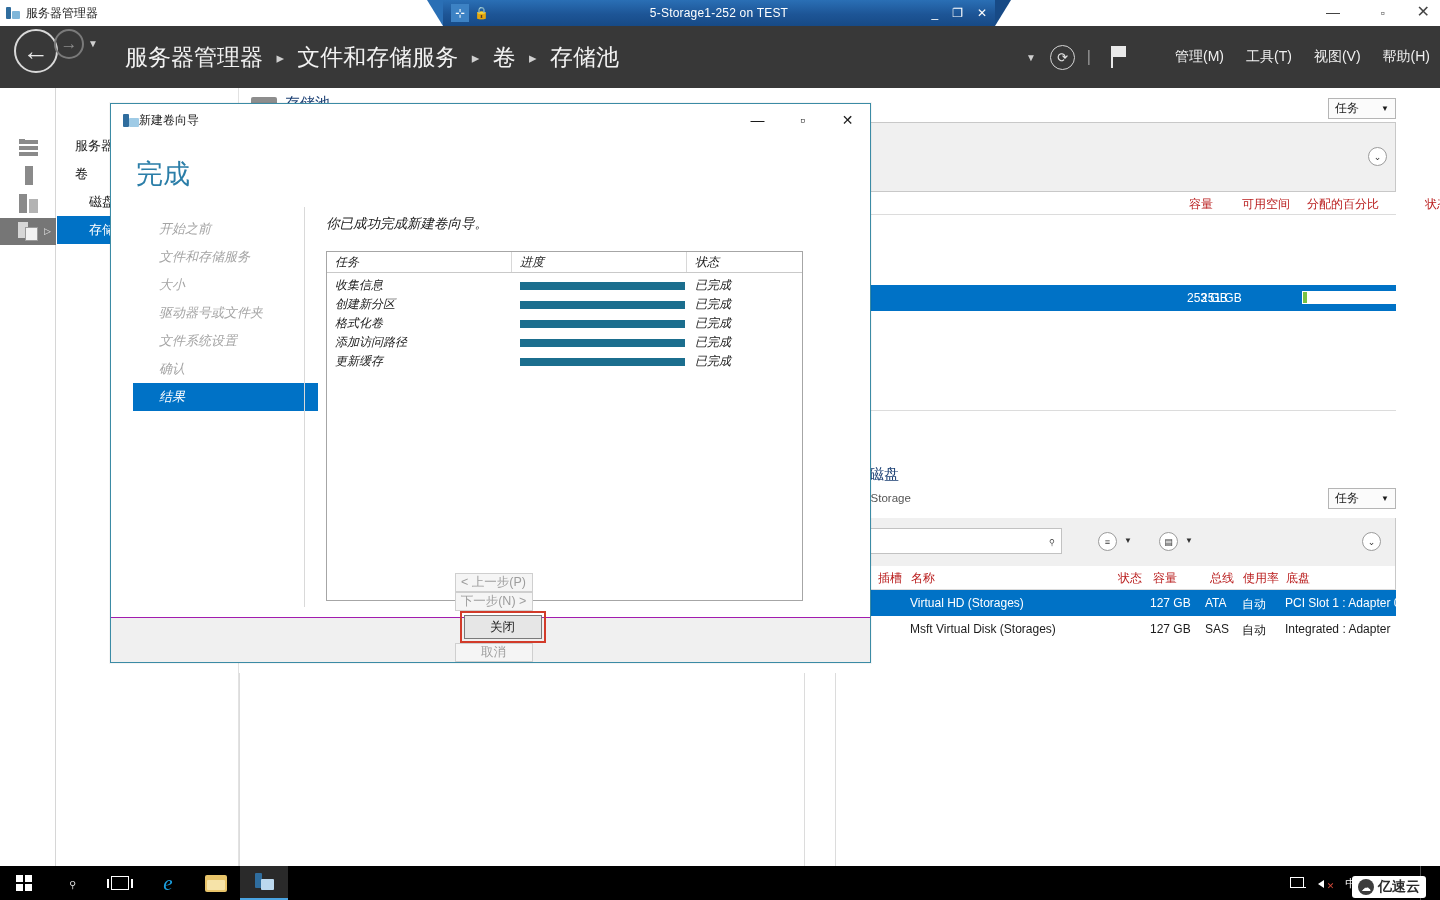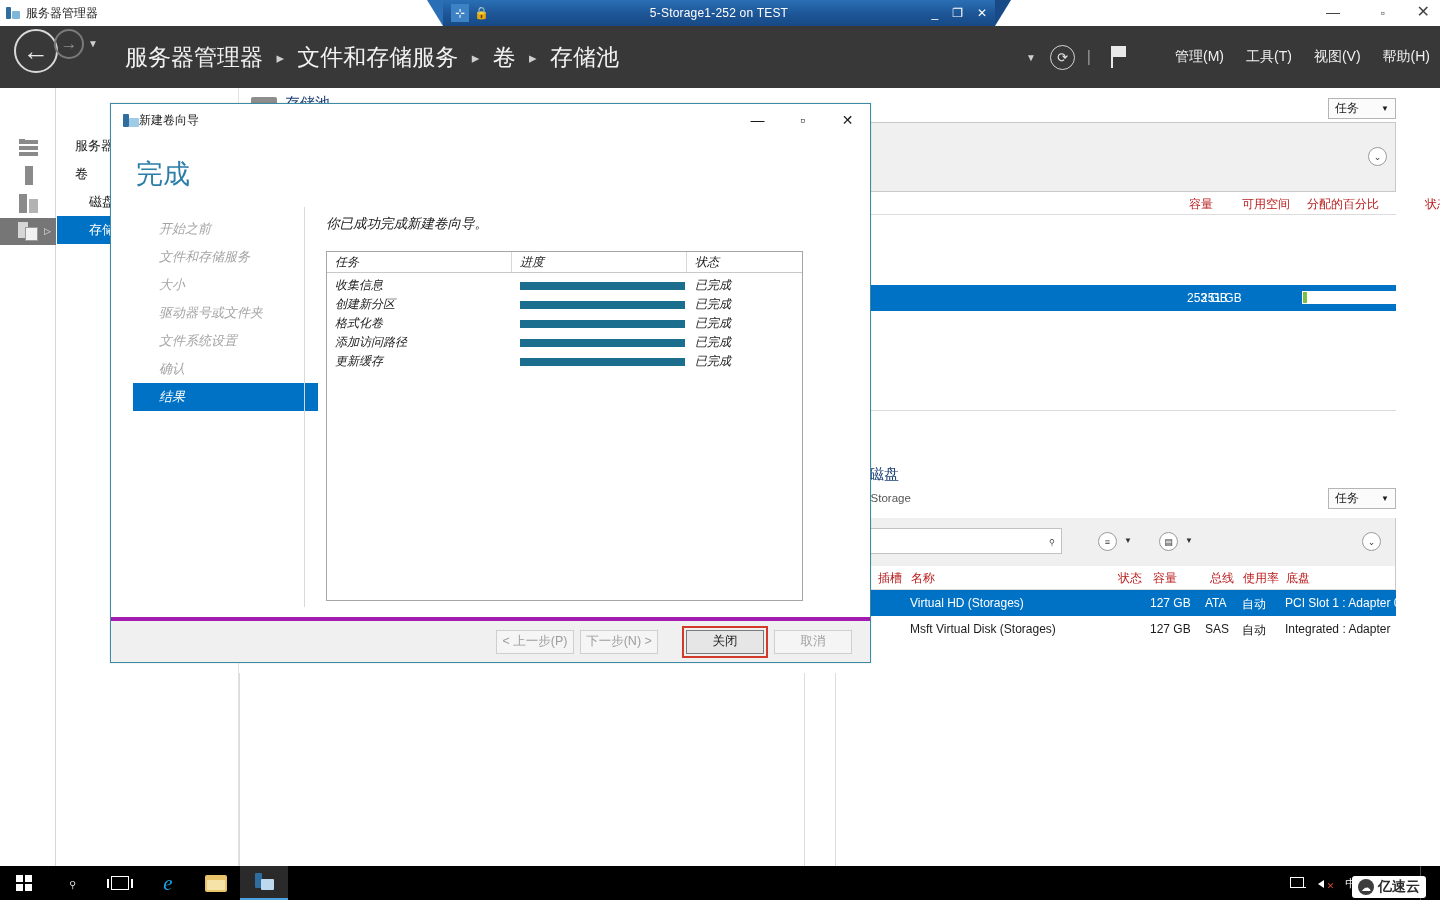--- a/index.html
+++ b/index.html
@@ -263,21 +263,21 @@
   .th-prog { width:175px; border-right:1px solid #d8d8d8; }
   .th-stat { width:115px; }
   .tbl-row { display:flex; height:19px; align-items:center; }
   .td-task { width:185px; font-size:12px; color:#1b1b1b; padding-left:8px; }
   .td-prog { width:175px; padding-left:8px; }
   .td-prog .pbar { height:8px; background:#1b6e8e; width:165px; }
   .td-stat { width:115px; font-size:12px; color:#1b1b1b; padding-left:8px; }
 
   .dlg-foot {
     position:absolute; left:0; bottom:0; width:759px; height:45px; background:#f0f0f0;
-    border-top:4px solid #a21caf; display:flex; align-items:center; justify-content:flex-end;
+    border-top:1px solid #a21caf; display:flex; align-items:center; justify-content:flex-end;flex-direction:column;
   }
   .btn {
     height:24px; min-width:78px; border:1px solid #adadad; background:#f3f3f3;
     font-size:12.5px; color:#1b1b1b; display:flex; align-items:center; justify-content:center;
     margin-left:6px;
   }
   .btn.disabled { color:#9d9d9d; border-color:#cfcfcf; background:#f5f5f5; }
   .btn-wrap-focus {
     border:2px solid #d23b2a; padding:2px; margin-left:24px; display:flex;
   }

